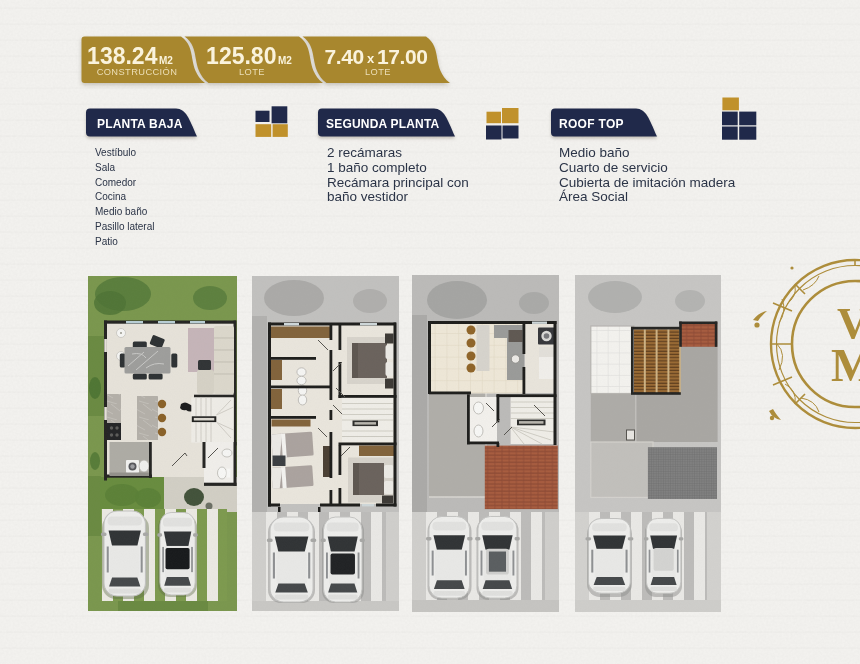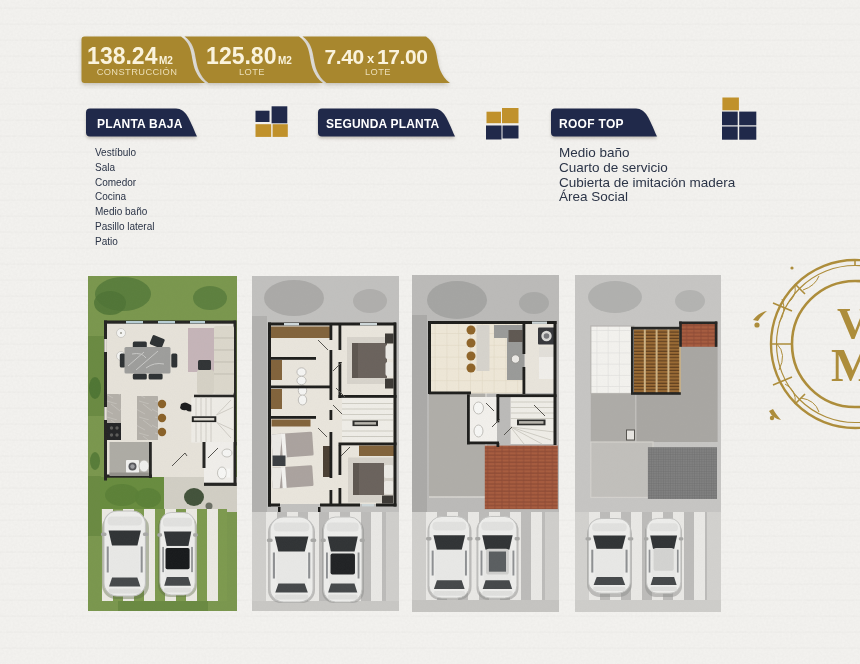--- a/index.html
+++ b/index.html
@@ -74,20 +74,21 @@
 <svg class="abs" style="left:720px;top:95px" width="40" height="48">
   <rect x="2.4" y="2.5" width="16.5" height="12.8" fill="#c0912b"></rect>
   <rect x="2" y="16.6" width="15.7" height="13.7" fill="#20294a"></rect>
   <rect x="19.2" y="16.6" width="17.1" height="13.7" fill="#20294a"></rect>
   <rect x="2" y="31.5" width="15.7" height="13.2" fill="#20294a"></rect>
   <rect x="19.2" y="31.5" width="17.1" height="13.2" fill="#20294a"></rect>
 </svg>
 
 <div class="abs" style="left:95px;top:146px;font-size:10px;line-height:14.75px;color:#2b3447">Vestíbulo<br>Sala<br>Comedor<br>Cocina<br>Medio baño<br>Pasillo lateral<br>Patio</div>
 
+<div class="abs" style="left:327px;top:146px;font-size:13.5px;line-height:14.75px;color:#2b3447">2 recámaras<br>1 baño completo<br>Recámara principal con<br>baño vestidor</div>
 
 <div class="abs" style="left:559px;top:146px;font-size:13.5px;line-height:14.75px;color:#2b3447">Medio baño<br>Cuarto de servicio<br>Cubierta de imitación madera<br>Área Social</div>
 
 <svg width="0" height="0" style="position:absolute">
   <defs>
     <filter id="grain">
           <feTurbulence type="fractalNoise" baseFrequency="0.9" numOctaves="2" seed="3" result="n"></feTurbulence>
           <feColorMatrix in="n" type="matrix" values="0 0 0 0 0.3 0 0 0 0 0.3 0 0 0 0 0.29 0 0 0 0.10 0"></feColorMatrix>
         </filter>
     <g id="car">

